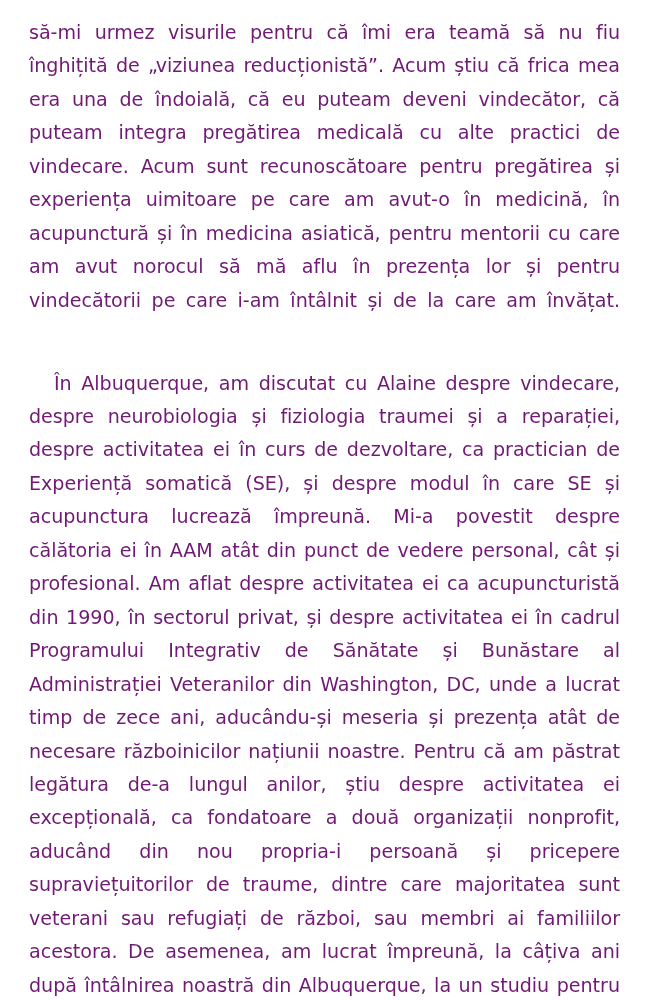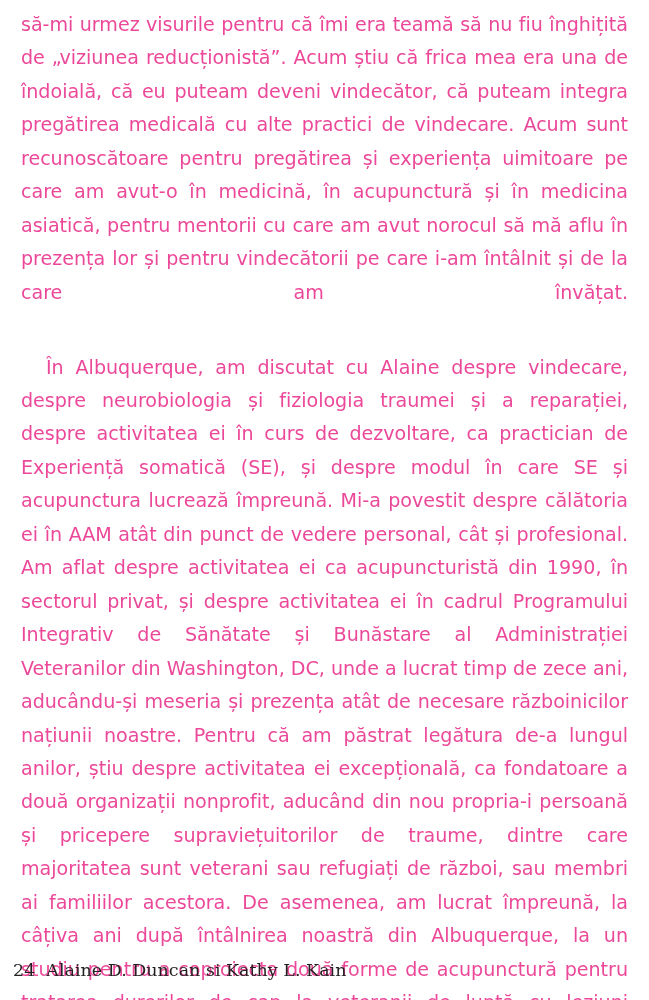--- a/index.html
+++ b/index.html
@@ -23,28 +23,28 @@
   }
 
   .text-column {
     position: absolute;
     left: 13px;
     top: 0px;
     width: 623px;
   }
 
   .para {
-    margin: 8px;
+    margin: 16px;
     padding: 0;
     text-align: justify;
     text-justify: inter-word;
     font-family: "DejaVu Sans", "Liberation Sans", sans-serif;
     font-size: 19.1px;
     line-height: 33.45px;
-    color: #ec4899;
+    color: #701a75;
     letter-spacing: -0.02px;
     word-spacing: 0px;
     -webkit-hyphens: none;
     hyphens: none;
   }
 
   .para.first {
     text-indent: 0;
   }
 
@@ -83,17 +83,14 @@
 </head>
 <body>
 
 <div class="page">
 
   <div class="text-column">
     <p class="para first">să-mi urmez visurile pentru că îmi era teamă să nu fiu înghițită de „viziunea reducționistă”. Acum știu că frica mea era una de îndoială, că eu puteam deveni vindecător, că puteam integra pregătirea medicală cu alte practici de vindecare. Acum sunt recunoscătoare pentru pregătirea și experiența uimitoare pe care am avut-o în medicină, în acupunctură și în medicina asiatică, pentru mentorii cu care am avut norocul să mă aflu în prezența lor și pentru vindecătorii pe care i-am întâlnit și de la care am învățat.</p>
     <p class="para indented">În Albuquerque, am discutat cu Alaine despre vindecare, despre neurobiologia și fiziologia traumei și a reparației, despre activitatea ei în curs de dezvoltare, ca practician de Experiență somatică (SE), și despre modul în care SE și acupunctura lucrează împreună. Mi-a povestit despre călătoria ei în AAM atât din punct de vedere personal, cât și profesional. Am aflat despre activitatea ei ca acupuncturistă din 1990, în sectorul privat, și despre activitatea ei în cadrul Programului Integrativ de Sănătate și Bunăstare al Administrației Veteranilor din Washington, DC, unde a lucrat timp de zece ani, aducându-și meseria și prezența atât de necesare războinicilor națiunii noastre. Pentru că am păstrat legătura de-a lungul anilor, știu despre activitatea ei excepțională, ca fondatoare a două organizații nonprofit, aducând din nou propria-i persoană și pricepere supraviețuitorilor de traume, dintre care majoritatea sunt veterani sau refugiați de război, sau membri ai familiilor acestora. De asemenea, am lucrat împreună, la câțiva ani după întâlnirea noastră din Albuquerque, la un studiu pentru a coproiecta două forme de acupunctură pentru tratarea durerilor de cap la veteranii de luptă cu leziuni cerebrale traumatice ușoare până la moderate.</p>
   </div>
 
-  <div class="footer">
-    <span class="folio">24</span><span class="running-head">Alaine D. Duncan si Kathy L. Kain</span>
-  </div>
 
 </div>
 
 </body></html>

